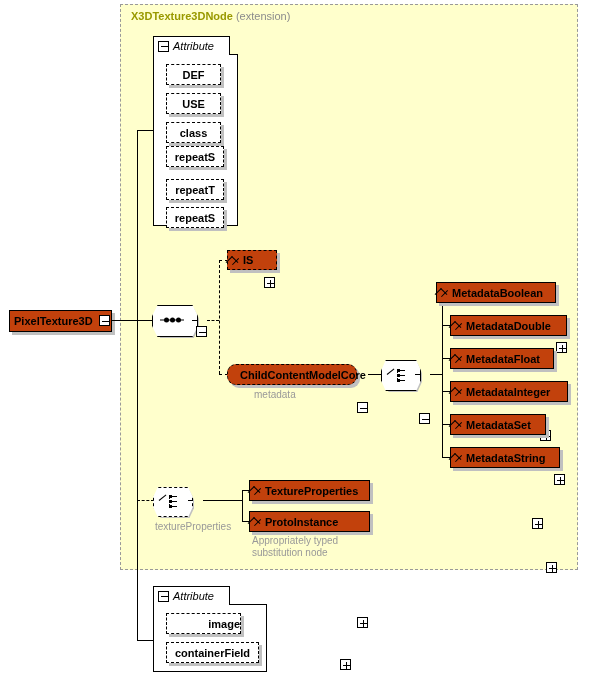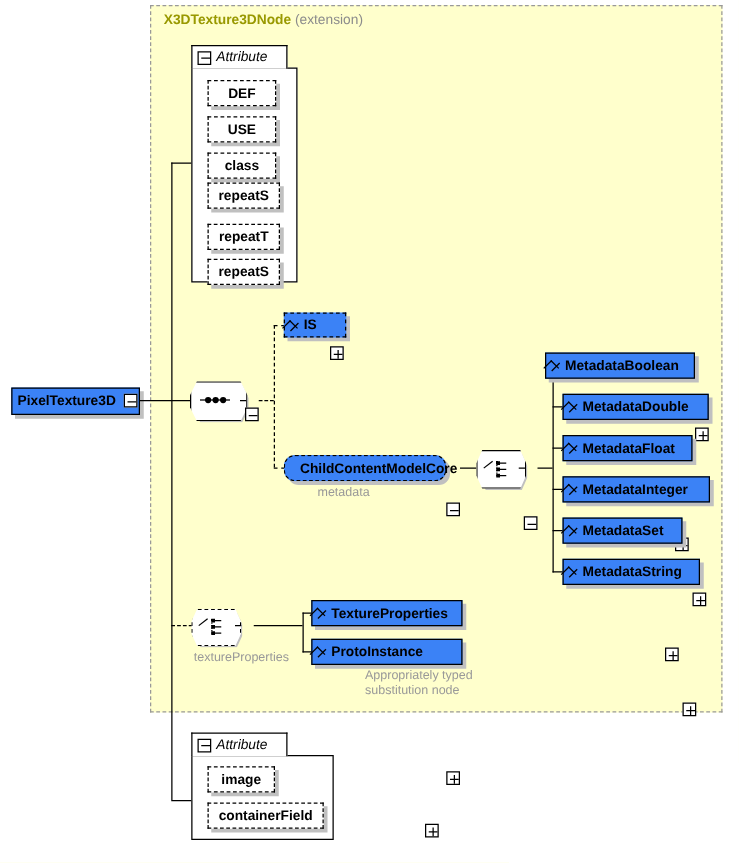--- a/index.html
+++ b/index.html
@@ -20,21 +20,21 @@
   #ext-title{
     left:131px; top:10px;
     font-size:11px; font-weight:bold; color:#999900;
     white-space:nowrap;
   }
   #ext-title .kind{ color:#8c8c8c; font-weight:normal; }
 
   
   .node{
     box-sizing:border-box;
-    background:#3b82f6;
+    background:#c2410c;
     border:1px solid #000000;
     box-shadow:3px 3px 0 0 #c0c0c0;
     display:flex; align-items:center;
     font-size:11px; font-weight:bold; color:#000000;
     white-space:nowrap;
     padding-left:4px;
   }
   .node.dashedbox{ border:1px dashed #000000; }
   .node.attrbox{
     border:1px dashed #000000;
@@ -311,28 +311,28 @@
   <span class="nodelabel">TextureProperties</span>
 </div>
 <div class="abs expander plus" style="left:357px;top:485px;"></div>
 
 <div class="abs node" style="left:249px;top:511px;width:121px;height:21px;">
   <span class="refarrow"></span>
   <span class="nodelabel">ProtoInstance</span>
 </div>
 <div class="abs expander plus" style="left:340px;top:516px;"></div>
 
-<div class="abs caption two" style="left:252px;top:535px;margin-left:40px;">Appropriately typed substitution node</div>
+<div class="abs caption two" style="left:252px;top:535px;">Appropriately typed substitution node</div>
 
 <div class="abs attrgroup" id="attrgroup-bottom" style="left:153px;top:586px;width:114px;height:86px;">
   <div class="tab" style="width:77px;">
     <span class="expander"></span>
     <span>Attribute</span>
   </div>
   <div class="body" style="top:18px;width:114px;height:68px;"></div>
 </div>
 
-<div class="abs node attrbox" style="left:166px;top:613px;width:54px;height:21px;">
+<div class="abs node attrbox" style="left:166px;top:613px;width:75px;height:21px;justify-content:flex-end;">
   <span>image</span>
 </div>
 <div class="abs node attrbox" style="left:166px;top:642px;width:93px;height:21px;">
   <span>containerField</span>
 </div>
 
 </body></html>

